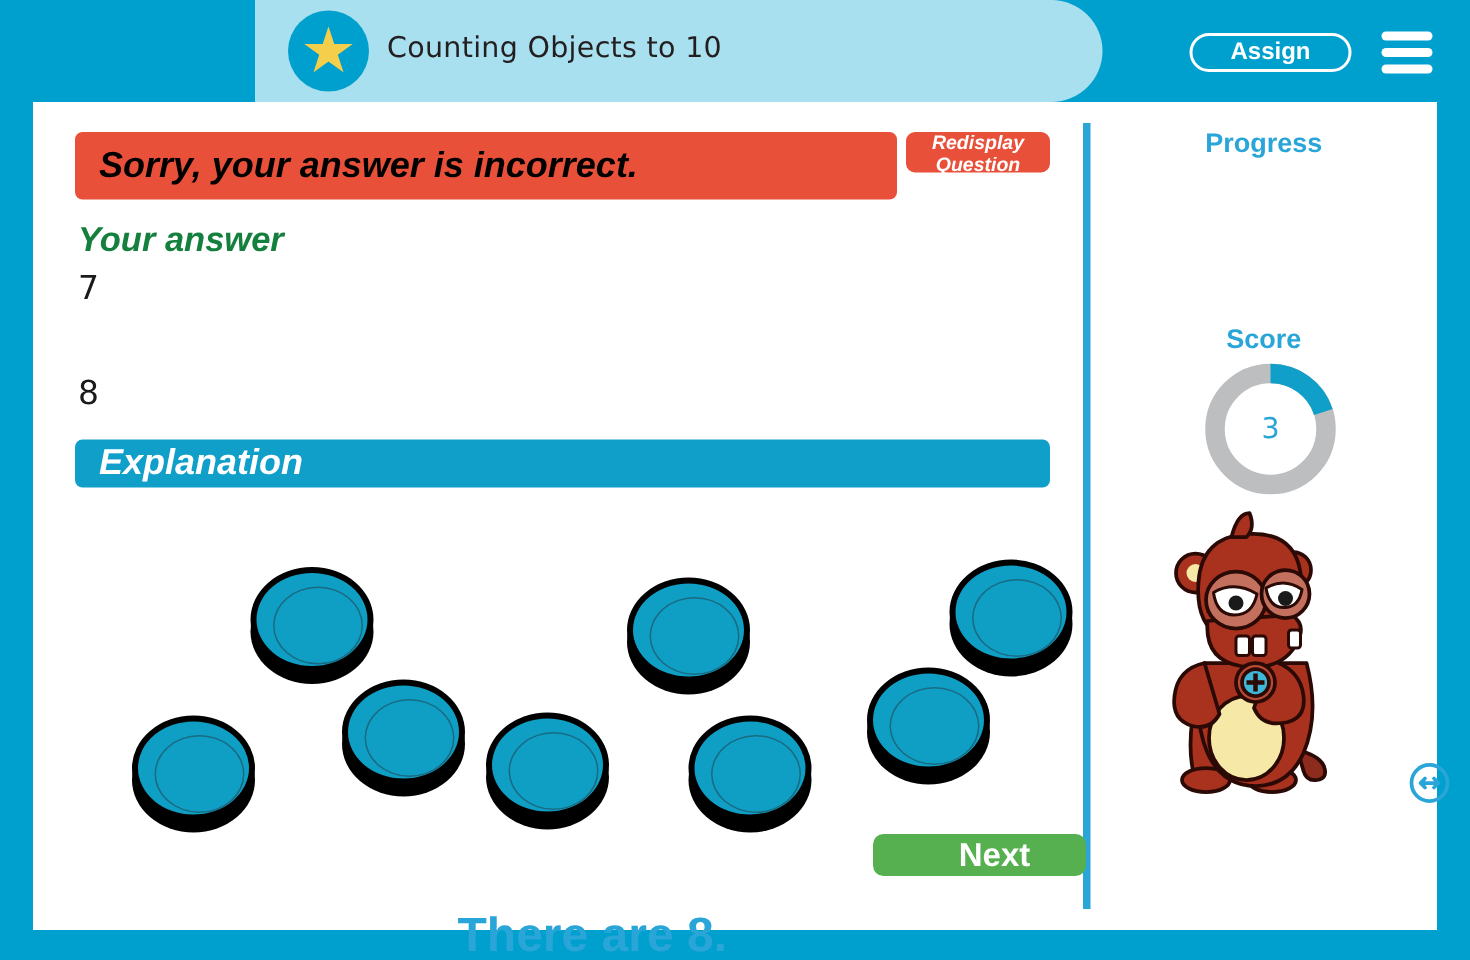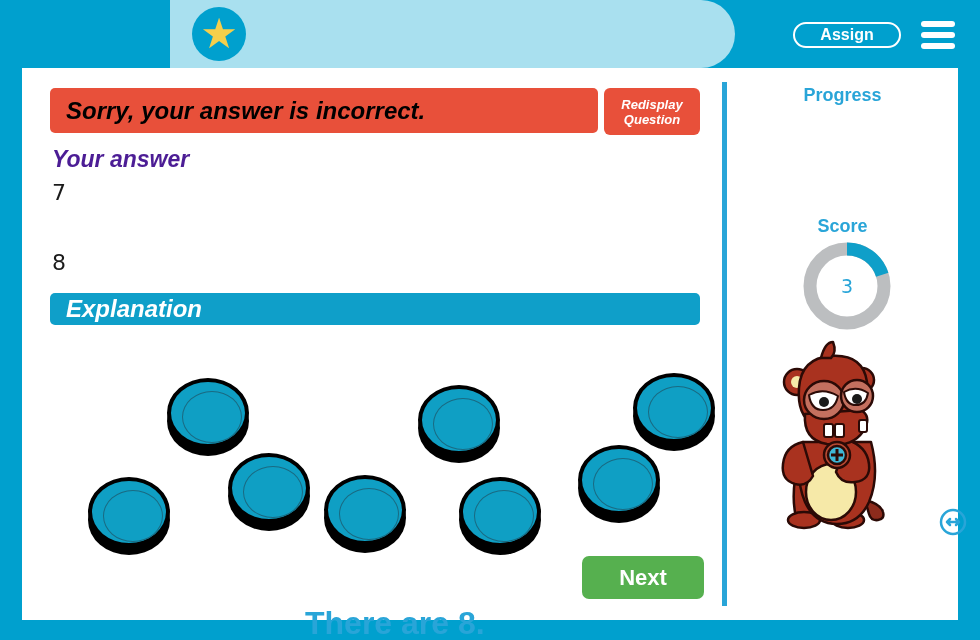--- a/index.html
+++ b/index.html
@@ -156,21 +156,21 @@
   .result-banner-text {
     margin-left: 16px;
     color: #000000;
     font-size: 24px;
     font-weight: bold;
     font-style: italic;
   }
   .redisplay-btn {
     position: absolute;
     left: 582px; top: 20px;
-    width: 96px; height: 47px;
+    width: 96px; height: 27px;
     background: #e8503a;
     border-radius: 6px;
     color: #ffffff;
     font-size: 13px;
     font-weight: bold;
     font-style: italic;
     line-height: 15px;
     display: flex;
     flex-direction: column;
     align-items: center;
@@ -178,21 +178,21 @@
     cursor: pointer;
     text-align: center;
   }
   .ans-label {
     position: absolute;
     left: 30px;
     font-size: 23px;
     font-weight: bold;
     font-style: italic;
   }
-  .ans-label.your { top: 78px; color: #4c1d95; }
+  .ans-label.your { top: 78px; color: #15803d; }
   .ans-label.correct { top: 148px; color: #4d9a2f; }
   .ans-value {
     position: absolute;
     left: 30px;
     font-size: 22px;
     color: #1a1a1a;
     font-family: "DejaVu Sans", sans-serif;
   }
   .ans-value.your { top: 112px; }
   .ans-value.correct { top: 182px; }
@@ -252,30 +252,31 @@
   .there-are {
     position: absolute;
     left: 283px; top: 537px;
     font-size: 32px;
     font-weight: bold;
     color: #29a5d8;
   }
   .next-btn {
     position: absolute;
     left: 560px; top: 488px;
-    width: 122px; height: 43px;
+    width: 122px; height: 28px;
     background: #56b04f;
     border-radius: 7px;
     color: #ffffff;
     font-size: 22px;
     font-weight: bold;
     display: flex;
     align-items: center;
     justify-content: center;
     cursor: pointer;
+    padding-left: 20px;
   }
 
   
   .sidebar {
     position: absolute;
     left: 705px; top: 0;
     width: 231px; height: 552px;
   }
   .ring-label {
     position: absolute;
@@ -320,20 +321,21 @@
 
 <div id="app">
 
   <div class="header">
 
 
     <div class="title-pill">
       <div class="star-badge">
         <div class="star-glyph">★</div>
       </div>
+      <div class="lesson-title">Counting Objects to 10</div>
     </div>
 
     <div class="assign-btn">Assign</div>
 
     <div class="hamburger">
       <span></span>
       <span></span>
       <span></span>
     </div>
   </div>

